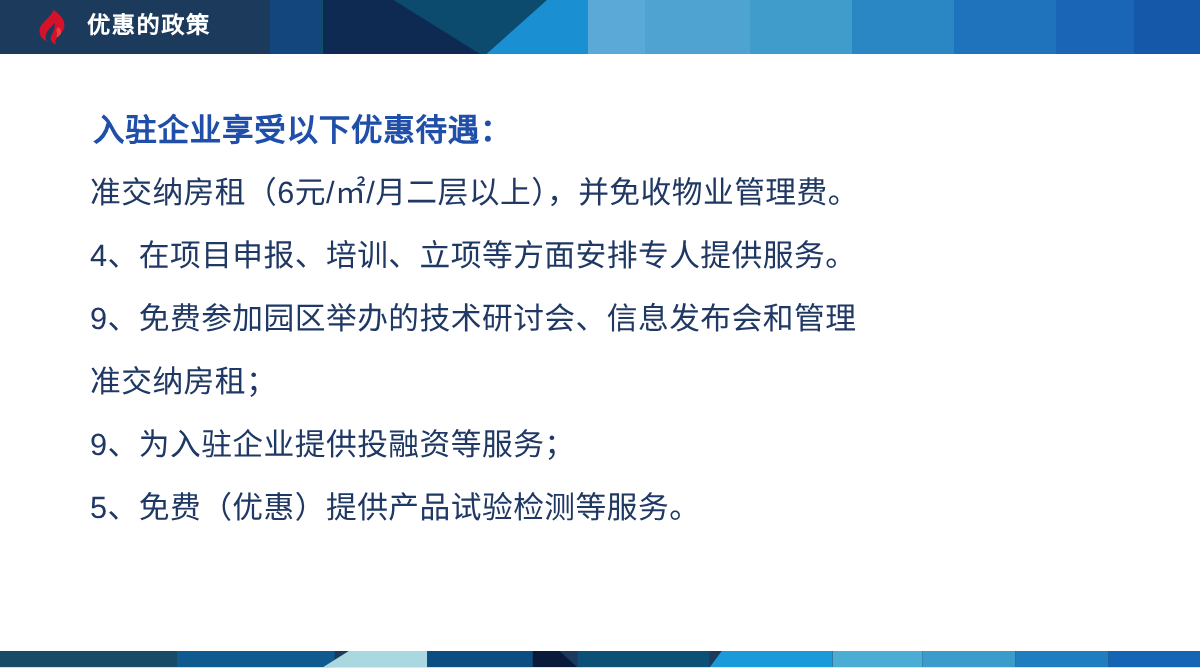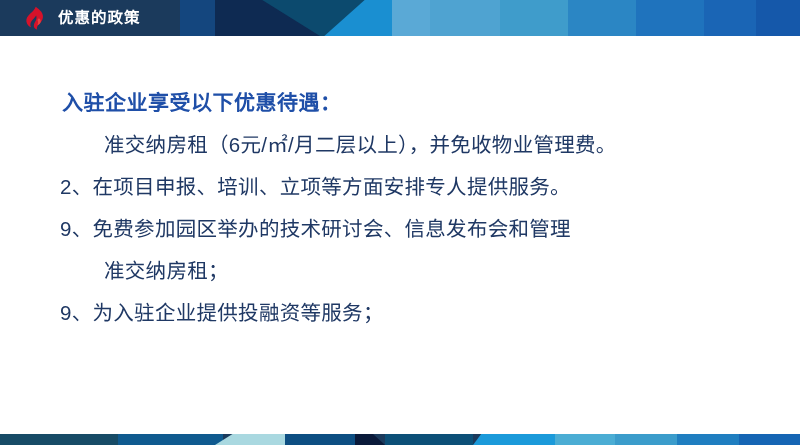--- a/index.html
+++ b/index.html
@@ -63,21 +63,21 @@
     font-size: 15.5px;
     font-weight: bold;
     letter-spacing: 1px;
     white-space: nowrap;
   }
 
   
   .content {
     position: absolute;
     left: 0;
-    top: 48px;
+    top: 32px;
     width: 800px;
     height: 389px;
   }
   .heading {
     position: absolute;
     left: 62px;
     top: 38px;
     color: #1F4FA8;
     font-size: 21px;
     font-weight: bold;
@@ -92,21 +92,20 @@
   }
   .body-line {
     color: #1F3864;
     font-size: 20.5px;
     line-height: 42px;
     white-space: nowrap;
     letter-spacing: 0.3px;
   }
   .body-line.indent {
     padding-left: 0;
-    margin-left: 44px;
   }
 
   
   .footer-band {
     position: absolute;
     left: 0;
     bottom: 0;
     width: 800px;
     height: 11px;
     background: #1b3a5c;
@@ -163,24 +162,25 @@
 
     <div class="header-title">优惠的政策</div>
   </div>
 
   <div class="content">
 
     <div class="heading">入驻企业享受以下优惠待遇：</div>
 
     <div class="body-list">
       <div class="body-line indent">准交纳房租（6元/㎡/月二层以上），并免收物业管理费。</div>
-      <div class="body-line">2、在项目申报、培训、立项等方面安排专人提供服务。</div>
+      <div class="body-line">4、在项目申报、培训、立项等方面安排专人提供服务。</div>
       <div class="body-line">9、免费参加园区举办的技术研讨会、信息发布会和管理</div>
       <div class="body-line indent">准交纳房租；</div>
       <div class="body-line">9、为入驻企业提供投融资等服务；</div>
+      <div class="body-line">5、免费（优惠）提供产品试验检测等服务。</div>
     </div>
   </div>
 
   <div class="footer-band">
     <div class="ftr-seg" style="left:0px;width:118px;background:#174b66;"></div>
     <div class="ftr-seg" style="left:118px;width:105px;background:#0f5a8f;"></div>
     <div class="ftr-shape" style="left:215px;width:70px;background:#a9d8e0;
                 clip-path:polygon(25% 0, 100% 0, 100% 100%, 0 100%);"></div>
     <div class="ftr-seg" style="left:285px;width:70px;background:#0d4e82;"></div>
     <div class="ftr-shape" style="left:355px;width:30px;background:#0a1a3a;

